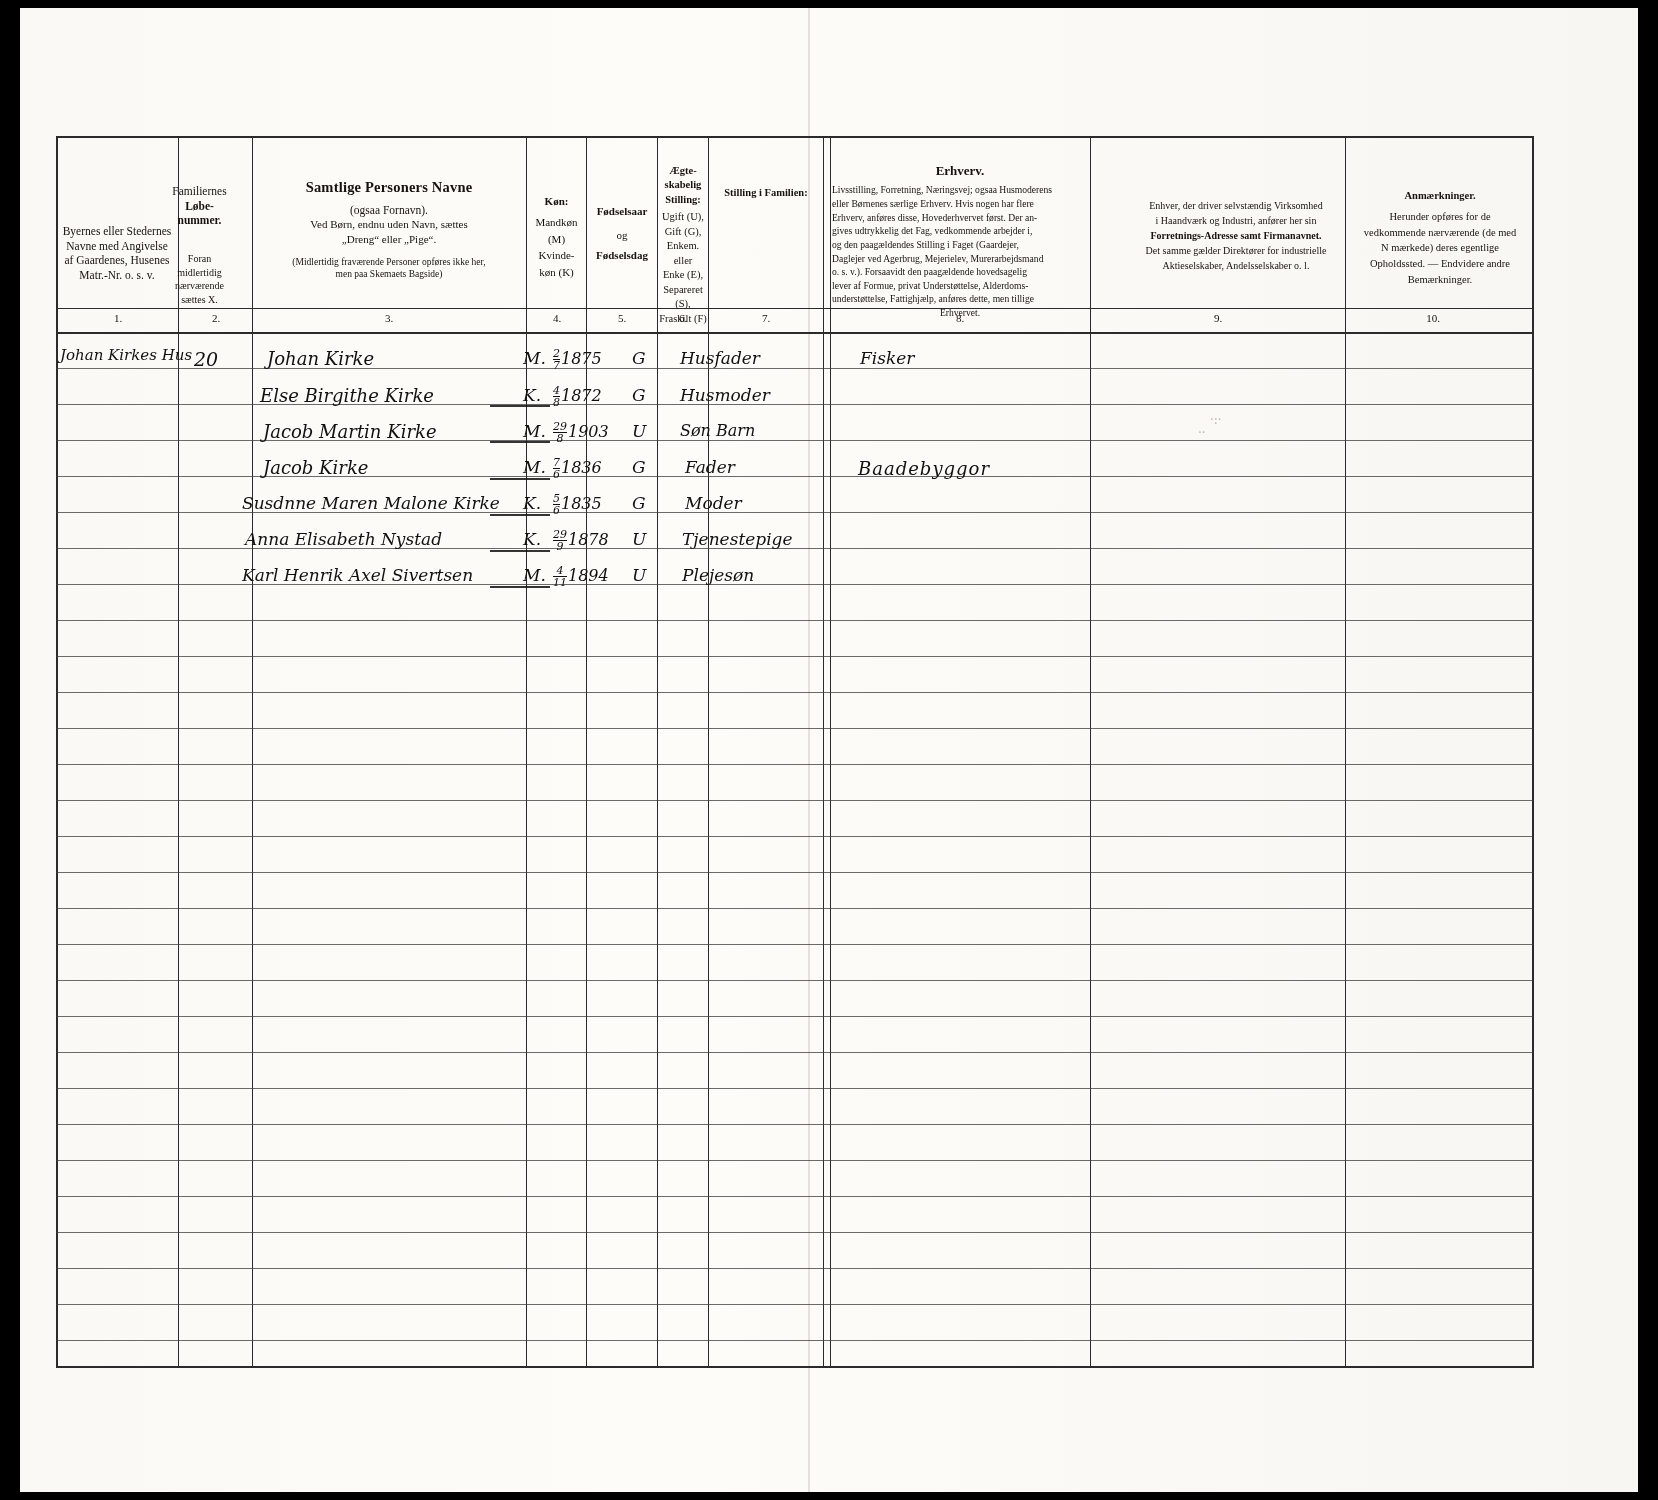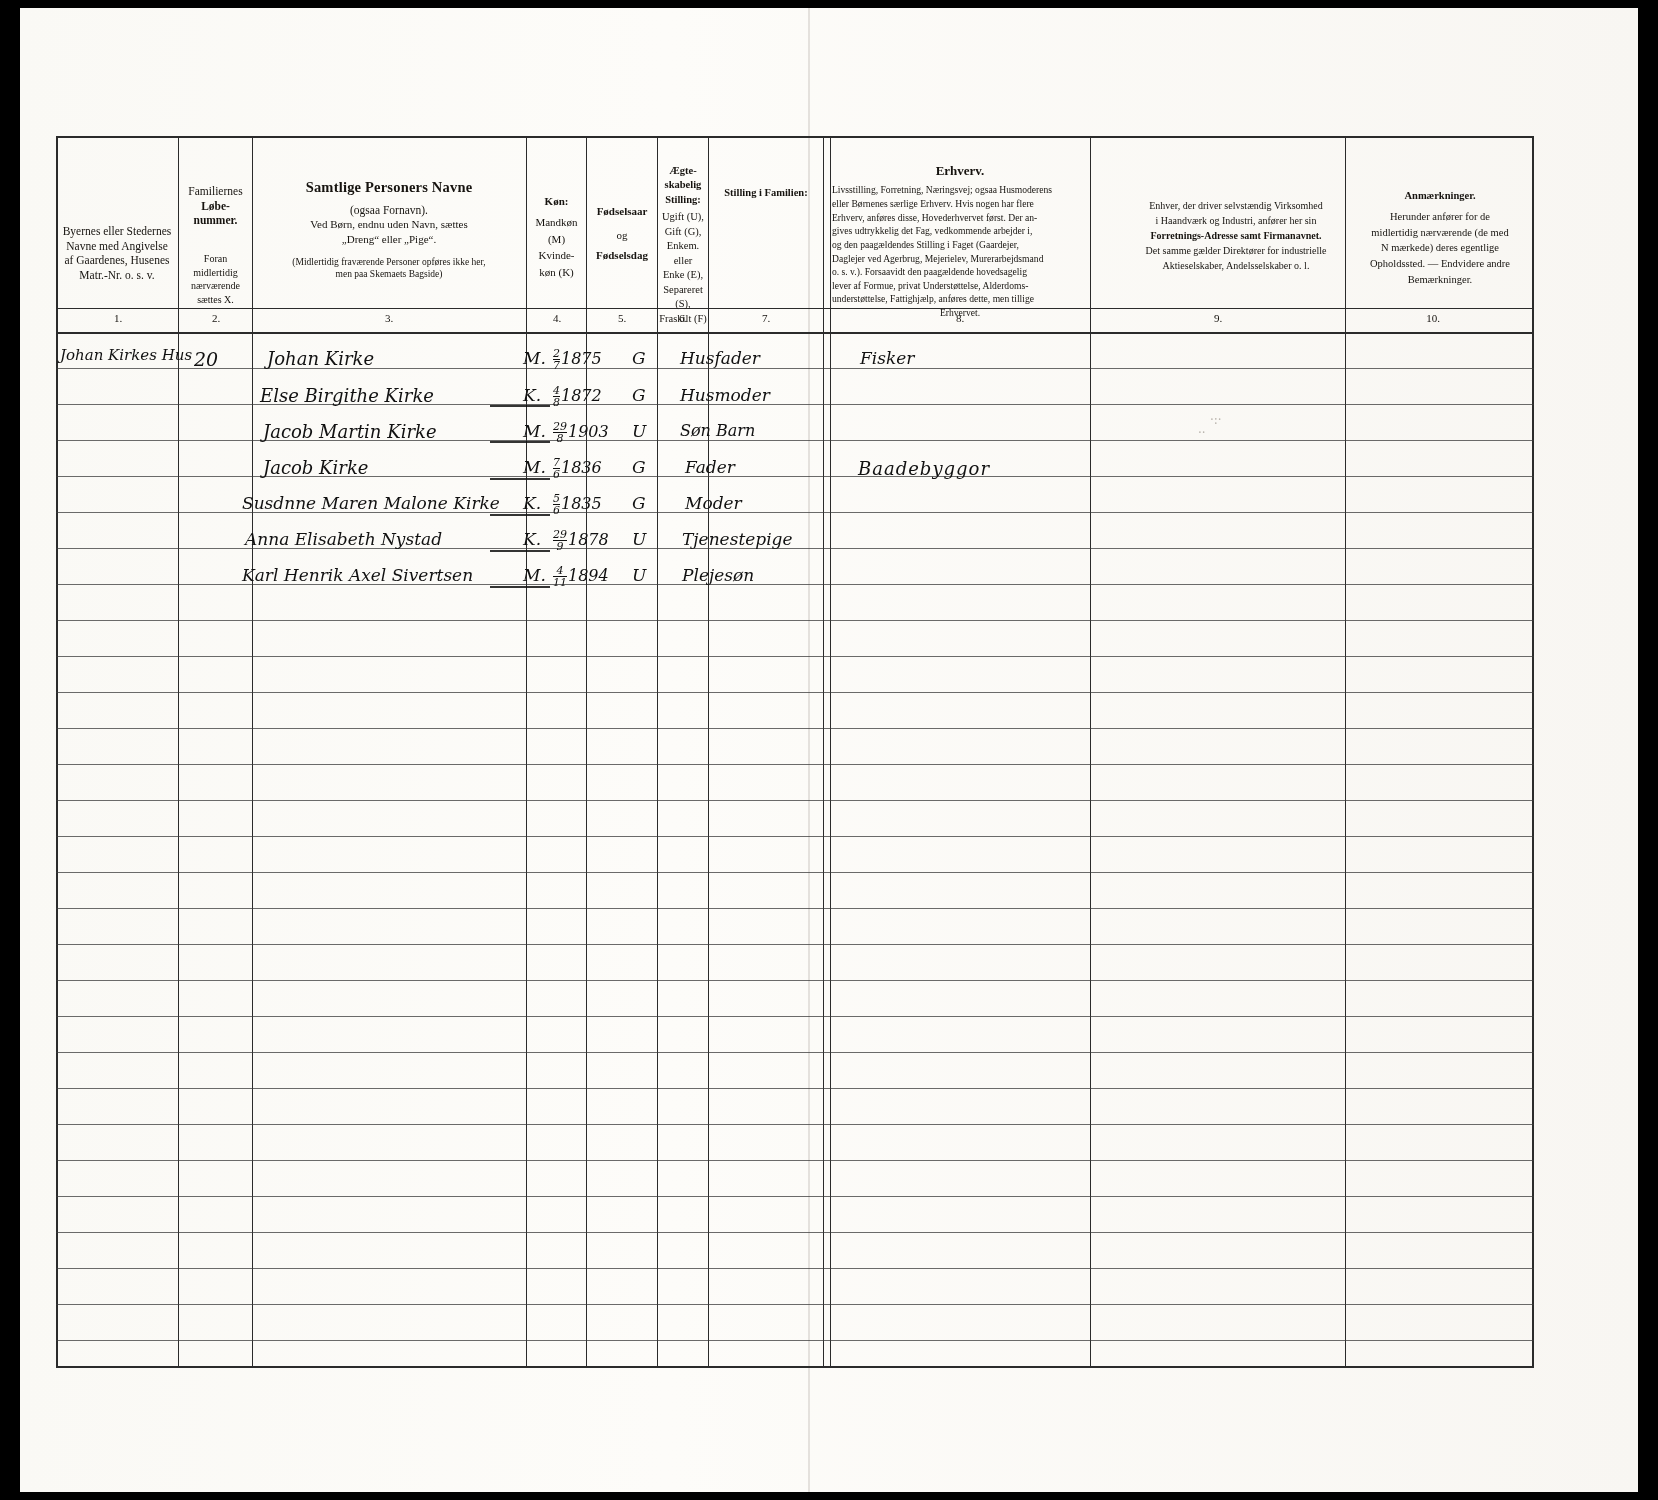--- a/index.html
+++ b/index.html
@@ -64,21 +64,21 @@
     <div class="vline" style="left:1289px;"></div>
     <div class="vline thick" style="right:0;"></div>
 
     <div class="hcell" style="left:2px;top:88px;width:118px;font-size:11.5px;">
       <span>Byernes eller Stedernes</span><br>
       <span>Navne med Angivelse</span><br>
       <span>af Gaardenes, Husenes</span><br>
       <span>Matr.-Nr. o. s. v.</span>
     </div>
 
-    <div class="hcell" style="left:124px;top:48px;width:71px;font-size:11.5px;">
+    <div class="hcell" style="left:108px;top:48px;width:71px;font-size:11.5px;">
       <span>Familiernes</span><br>
       <b>Løbe-</b><br>
       <b>nummer.</b>
       <div style="font-size:10px;line-height:1.35;margin-top:24px;">
         <span>Foran</span><br>
         <span>midlertidig</span><br>
         <span>nærværende</span><br>
         <span>sættes X.</span>
       </div>
     </div>
@@ -153,22 +153,22 @@
       <span>Enhver, der driver selvstændig Virksomhed</span><br>
       <span>i Haandværk og Industri, anfører her sin</span><br>
       <b>Forretnings-Adresse samt Firmanavnet.</b><br>
       <span>Det samme gælder Direktører for industrielle</span><br>
       <span>Aktieselskaber, Andelsselskaber o. l.</span>
     </div>
 
     <div class="hcell" style="left:1291px;top:52px;width:186px;font-size:10.5px;line-height:1.5;">
       <b>Anmærkninger.</b>
       <div style="margin-top:5px;">
-        <span>Herunder anfører for de</span><br>
-        <span>midlertidig nærværende (de med</span><br>
+        <span>Herunder opføres for de</span><br>
+        <span>vedkommende nærværende (de med</span><br>
         <span>N mærkede) deres egentlige</span><br>
         <span>Opholdssted. — Endvidere andre</span><br>
         <span>Bemærkninger.</span>
       </div>
     </div>
 
     <div class="num" style="left:42px;top:176px;width:40px;">1.</div>
     <div class="num" style="left:140px;top:176px;width:40px;">2.</div>
     <div class="num" style="left:313px;top:176px;width:40px;">3.</div>
     <div class="num" style="left:481px;top:176px;width:40px;">4.</div>

